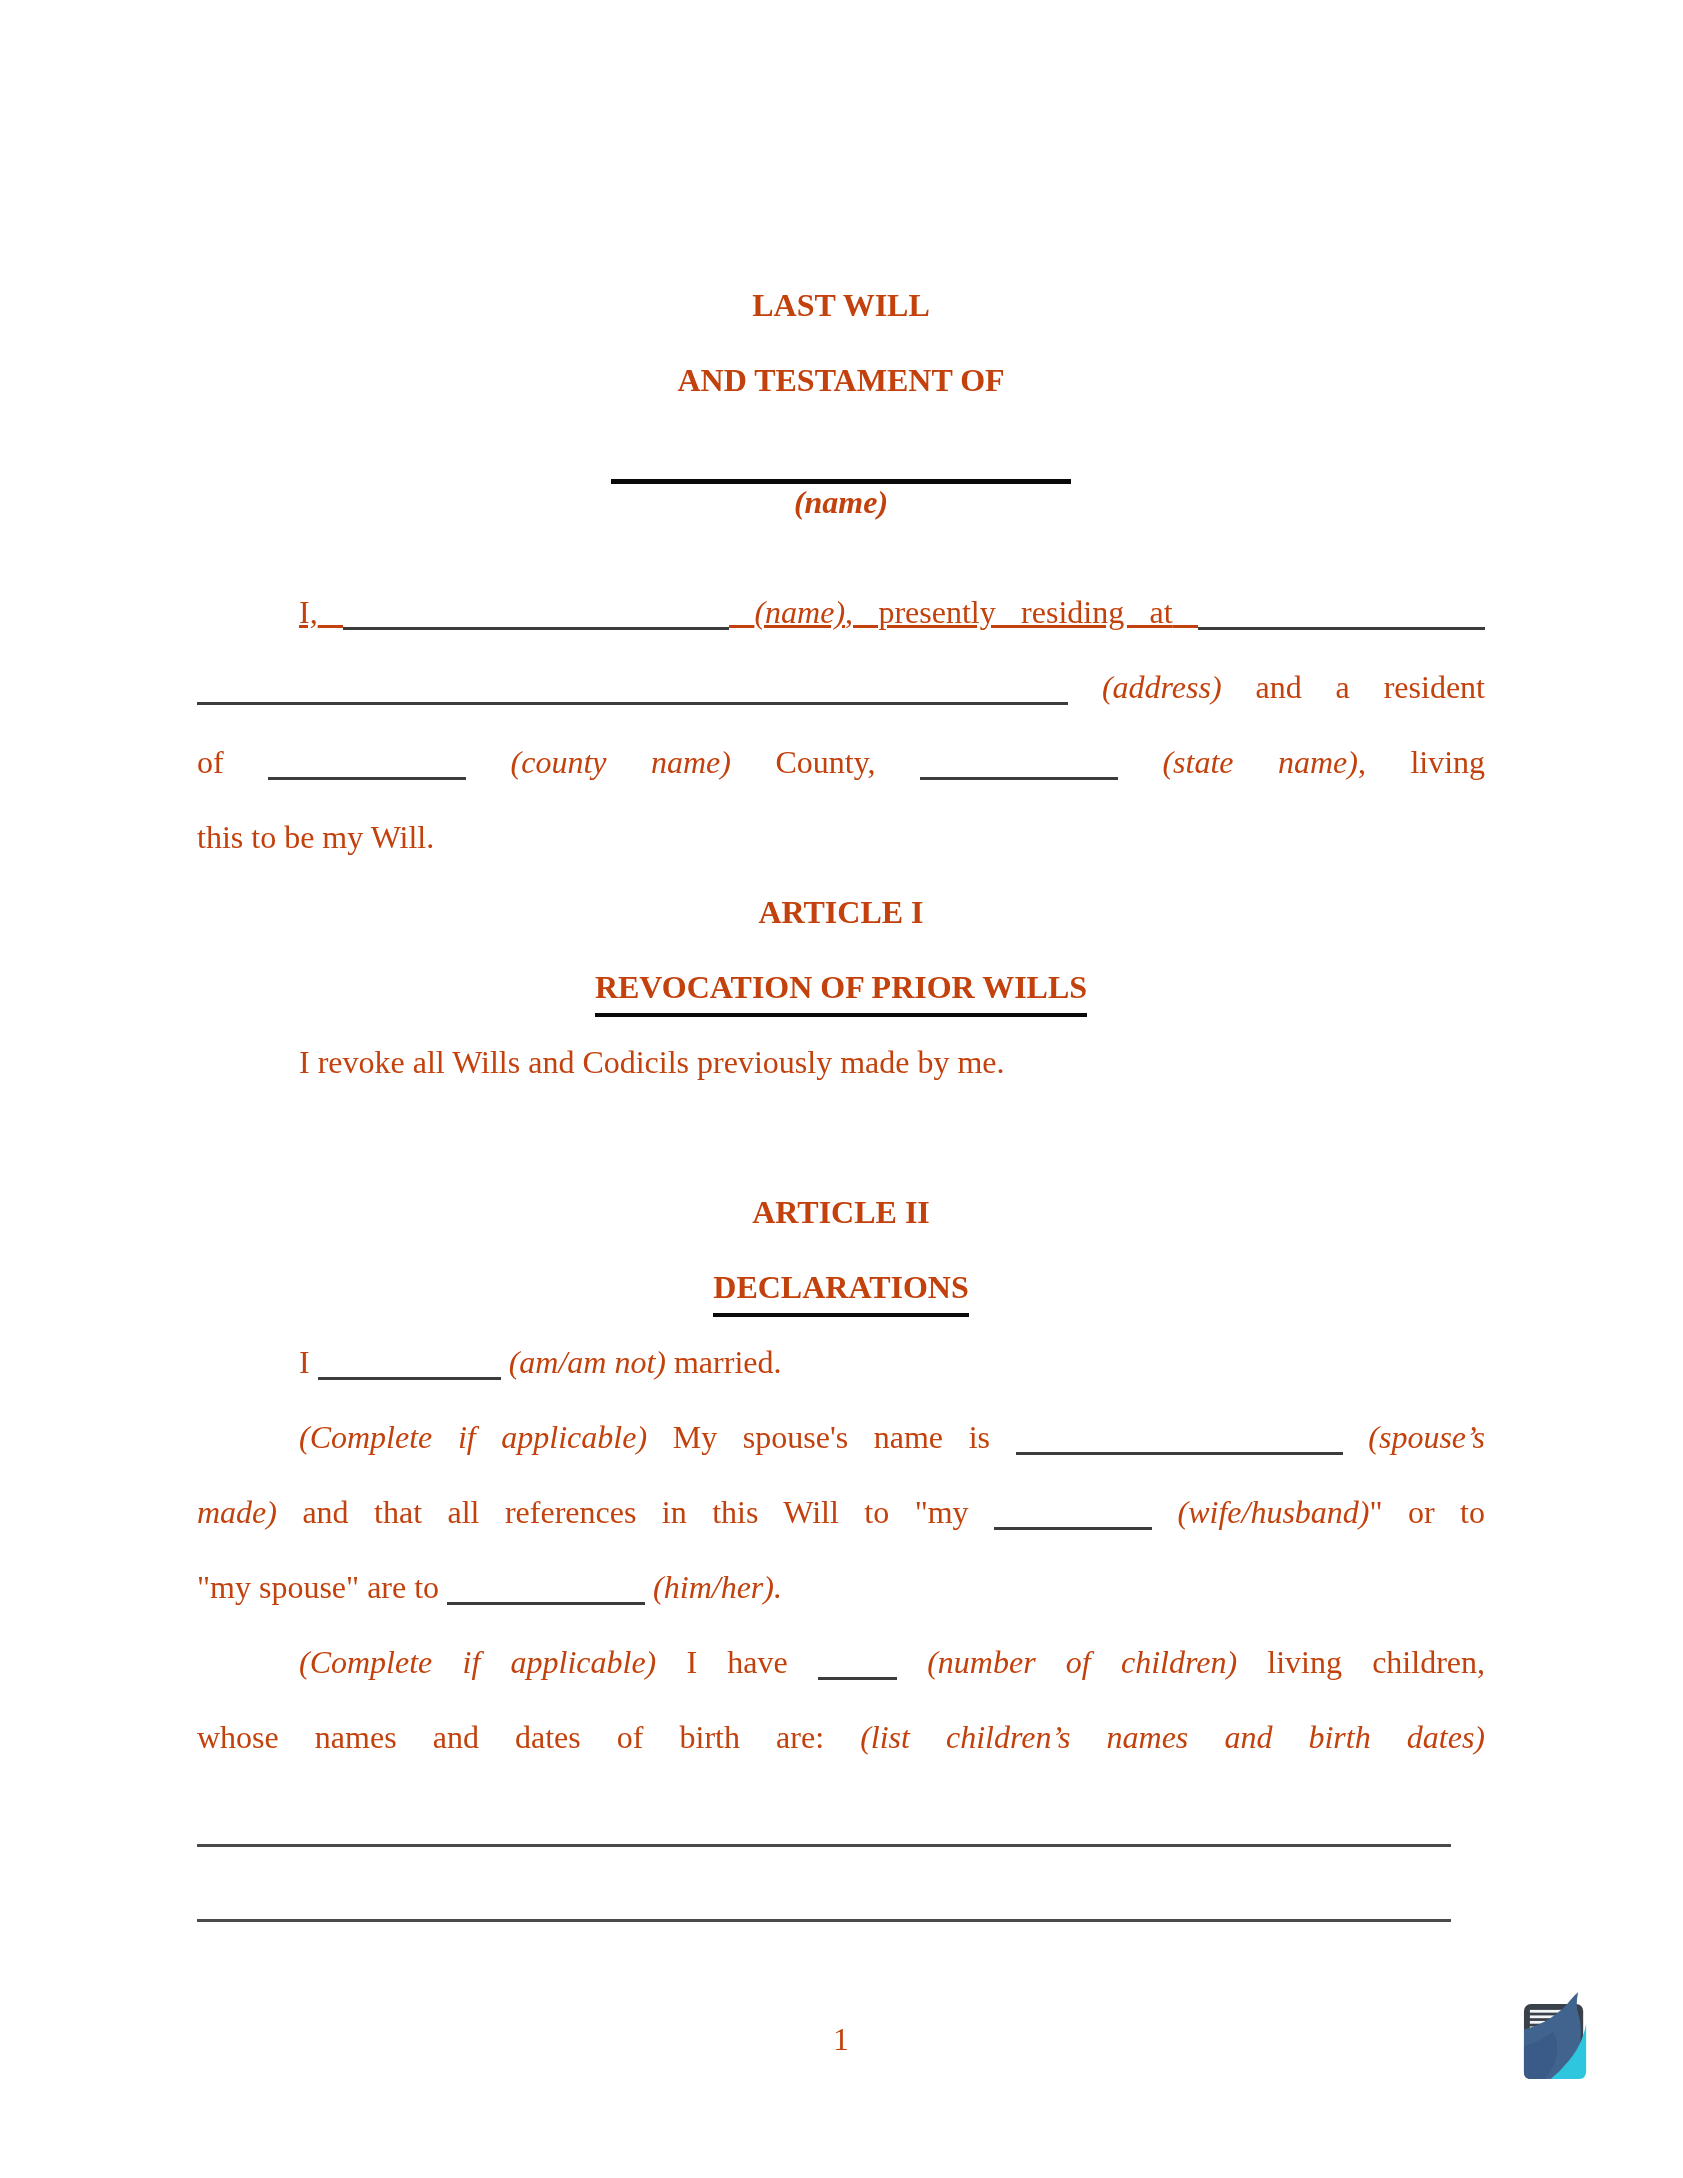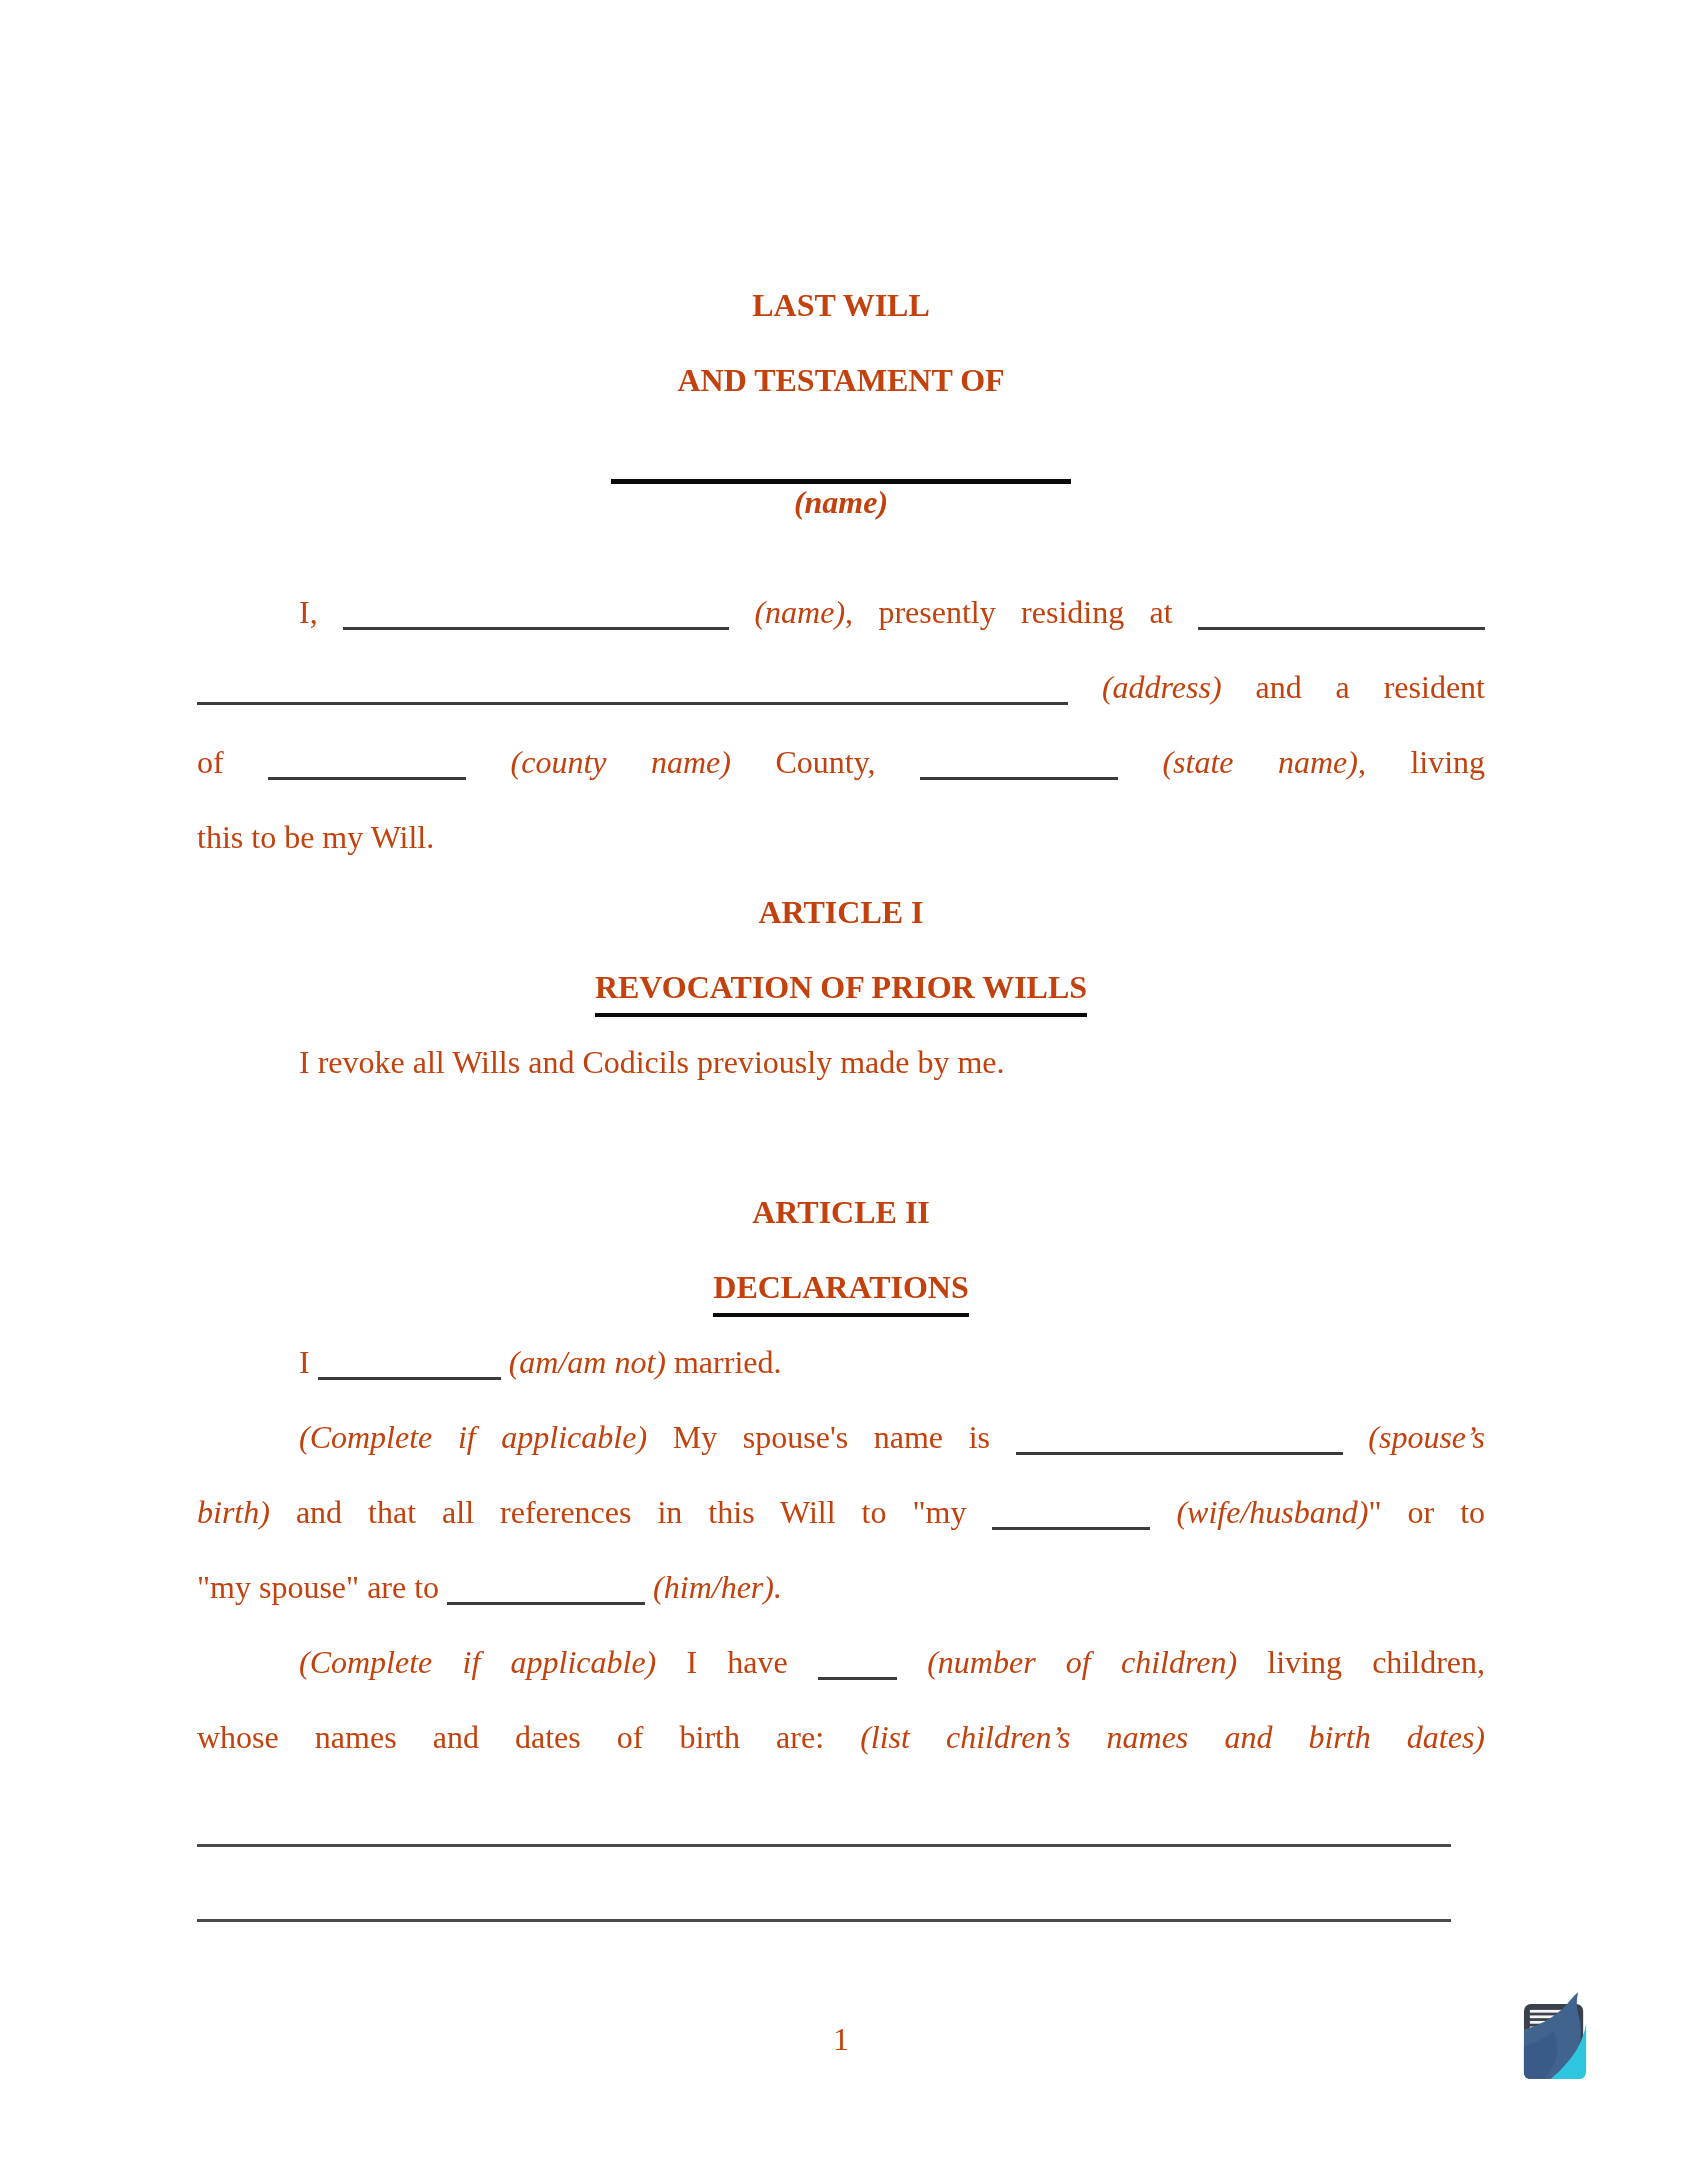--- a/index.html
+++ b/index.html
@@ -69,21 +69,21 @@
     font-size:32px;
     line-height:75px;
     text-align:center;
     margin-top:77px;
   }
   .logo {
     position:absolute;
     left:1521px; top:1990px;
     width:75px; height:99px;
   }
-  .intro-start { margin-top:53px; }
+  .intro-start { margin-top:53px;text-decoration:underline; }
 </style>
 </head>
 <body>
 
 <div class="page">
   <div class="content">
 
     <div class="ln ctr bold">LAST WILL</div>
     <div class="ln ctr bold">AND TESTAMENT OF</div>
     <div class="title-rule"></div>
@@ -116,21 +116,21 @@
     <div class="ln ctr bold"><span class="heading-underline">DECLARATIONS</span></div>
 
     <div class="ln left ind"><span>I</span>
       <span class="bl" style="width:183px"></span>
       <span><i>(am/am not)</i><span> married.</span></span></div>
 
     <div class="ln ind"><span><i>(Complete if applicable)</i><span> My spouse's name is</span></span>
       <span class="bl" style="width:327px"></span>
       <i>(spouse’s</i></div>
 
-    <div class="ln"><span><i>birth)</i><span> and that all references in this Will to "my</span></span>
+    <div class="ln"><span><i>made)</i><span> and that all references in this Will to "my</span></span>
       <span class="bl" style="width:158px"></span>
       <span><i>(wife/husband)</i><span>" or to</span></span></div>
 
     <div class="ln left"><span>"my spouse" are to</span>
       <span class="bl" style="width:198px"></span>
       <i>(him/her).</i></div>
 
     <div class="ln ind"><span><i>(Complete if applicable)</i><span> I have</span></span>
       <span class="bl" style="width:79px"></span>
       <span><i>(number of children)</i><span> living children,</span></span></div>

